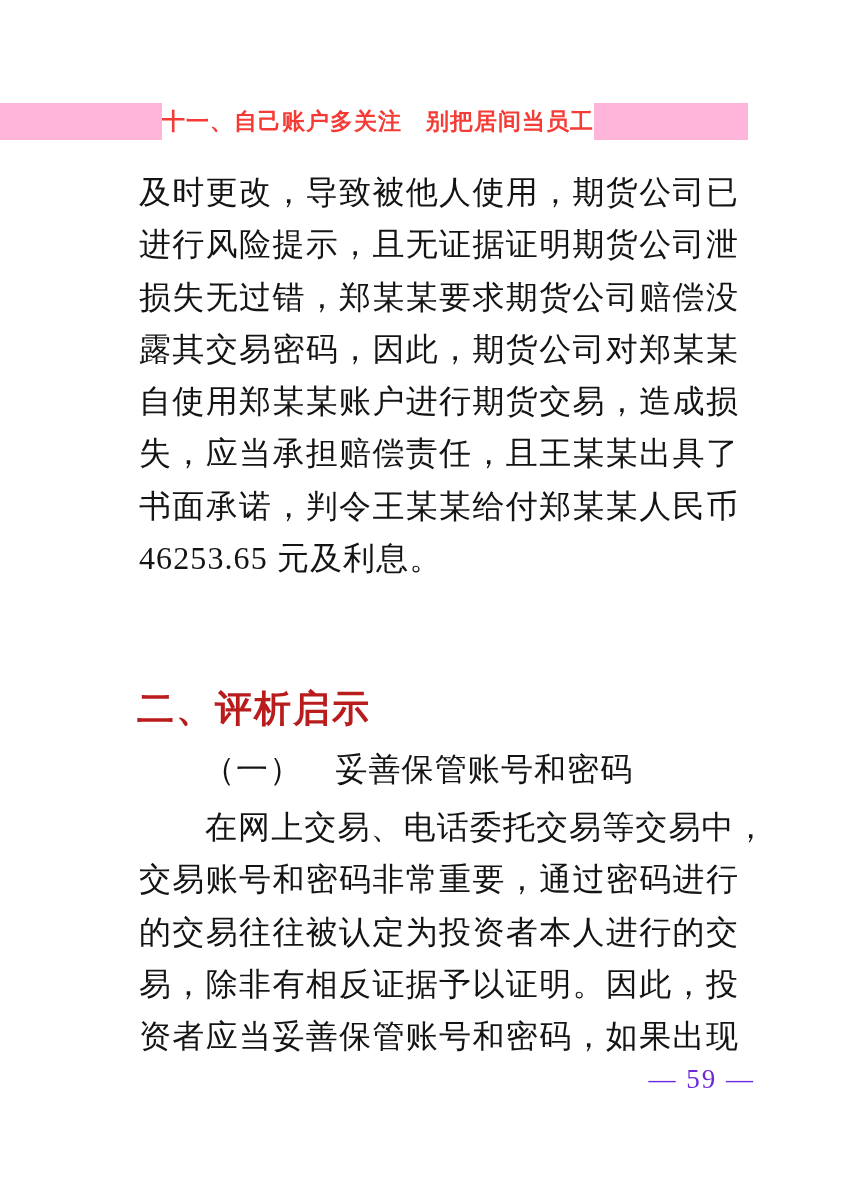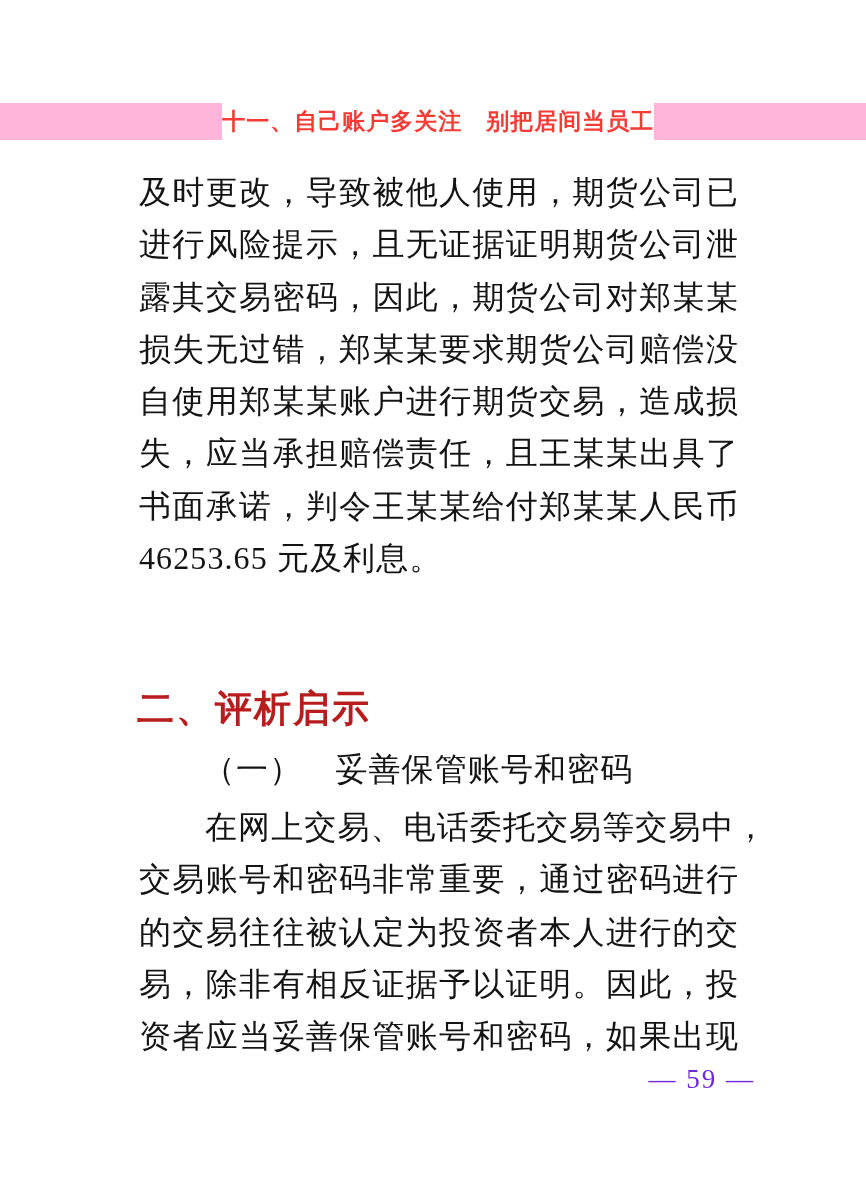--- a/index.html
+++ b/index.html
@@ -10,21 +10,21 @@
     height: 1189px;
     background: #ffffff;
     overflow: hidden;
     font-family: "Liberation Serif", "DejaVu Serif", serif;
     color: #141414;
   }
   
   .running-head {
     position: absolute;
     left: 0; top: 103px;
-    width: 866px; height: 37px;
+    width: 748px; height: 37px;
     display: flex;
     align-items: stretch;
   }
   .running-head .bar-left  { width: 250px; background: #ffb5da; }
   .running-head .bar-right { width: 238px; background: #ffb5da; }
   .running-head .head-title-box {
     flex: 1;
     display: flex;
     align-items: center;
     justify-content: center;
@@ -103,22 +103,22 @@
     <div class="bar-left"></div>
     <div class="head-title-box">
       <span class="head-title">十一、自己账户多关注　别把居间当员工</span>
     </div>
     <div class="bar-right"></div>
   </div>
 
   <div class="textblock para" id="para1">
     <div class="line">及时更改，导致被他人使用，期货公司已</div>
     <div class="line">进行风险提示，且无证据证明期货公司泄</div>
+    <div class="line">损失无过错，郑某某要求期货公司赔偿没</div>
     <div class="line">露其交易密码，因此，期货公司对郑某某</div>
-    <div class="line">损失无过错，郑某某要求期货公司赔偿没</div>
     <div class="line">自使用郑某某账户进行期货交易，造成损</div>
     <div class="line">失，应当承担赔偿责任，且王某某出具了</div>
     <div class="line">书面承诺，判令王某某给付郑某某人民币</div>
     <div class="line flush-left">46253.65 元及利息。</div>
   </div>
 
   <div class="section-heading">二、评析启示</div>
 
   <div class="subsection-heading">（一）　妥善保管账号和密码</div>
 

